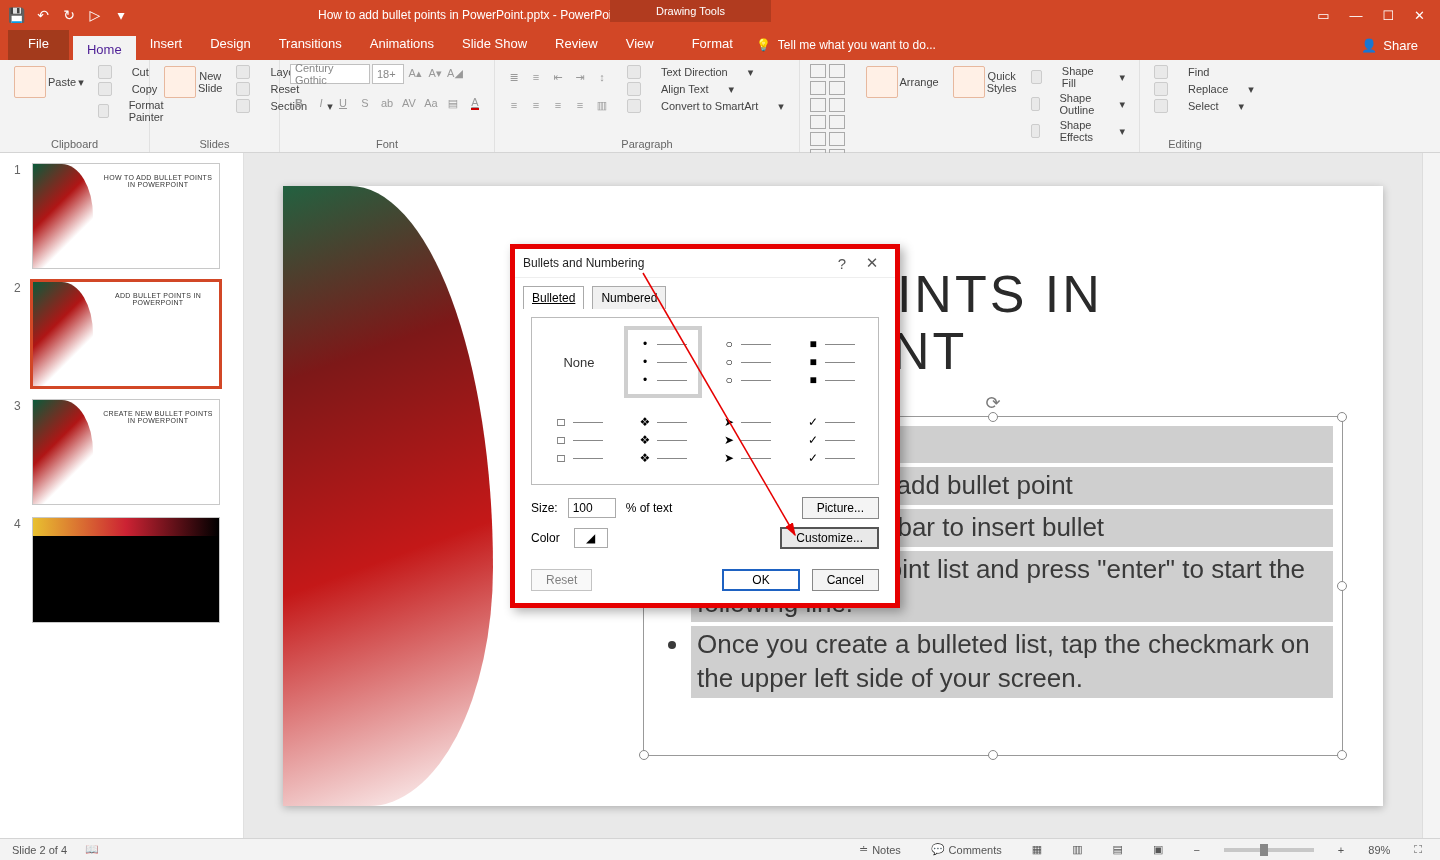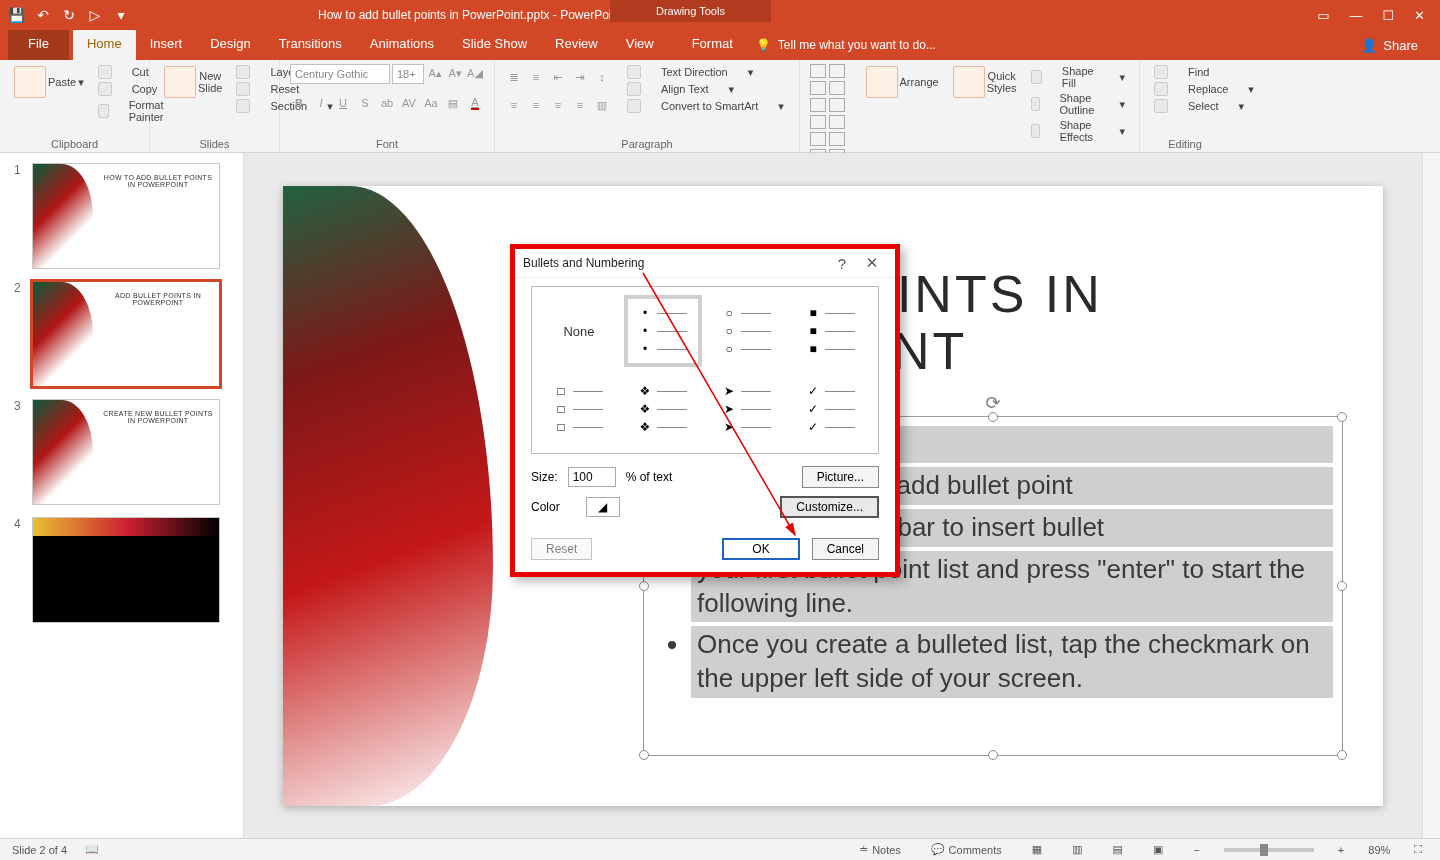--- a/index.html
+++ b/index.html
@@ -9,21 +9,21 @@
 .titlebar { height:30px; background:#d24726; display:flex; align-items:center; color:#fff; font-size:12px; }
 .qat { display:flex; align-items:center; gap:8px; padding:0 8px; }
 .qat .ico { width:18px; height:18px; display:flex; align-items:center; justify-content:center; font-size:14px; }
 .title-center { flex:1; text-align:left; padding-left:180px; }
 .tool-context { position:absolute; left:610px; top:0; height:22px; padding:0 46px; background:#b13b1f; display:flex; align-items:center; font-size:11px; }
 .win-controls { display:flex; gap:20px; padding:0 15px; font-size:13px; }
 
 
 .tabbar { height:30px; background:#d24726; display:flex; padding-left:8px; color:#fff; font-size:13px; }
 .tab { padding:6px 14px; cursor:pointer; }
-.tab.active { background:#f3f3f3; color:#a16207; }
+.tab.active { background:#f3f3f3; color:#4c1d95;margin-top:6px; }
 .tab.file { background:#a33a1c; padding:6px 20px; margin-right:4px; }
 .tellme { display:flex; align-items:center; gap:6px; padding:6px 10px; font-size:12px; }
 .share { margin-left:auto; margin-right:10px; padding:6px 12px; display:flex; align-items:center; gap:6px; }
 
 
 .ribbon { height:93px; background:#f3f3f3; border-bottom:1px solid #d4d4d4; display:flex; font-size:11px; color:#444; }
 .rgroup { border-right:1px solid #e1e1e1; padding:4px 10px 2px; display:flex; flex-direction:column; justify-content:space-between; }
 .rgroup-label { text-align:center; font-size:11px; color:#666; padding-top:2px; position:relative; }
 .rgroup-body { display:flex; align-items:flex-start; gap:6px; flex:1; }
 .big-btn { display:flex; flex-direction:row; align-items:center; gap:2px; padding:2px 4px; }
@@ -72,21 +72,21 @@
 .dlg-tab.inactive { background:#f0f0f0; }
 .dlg-tab.active { text-decoration:underline; }
 .bullet-grid { margin:8px 16px; border:1px solid #bbb; padding:8px; display:grid; grid-template-columns:repeat(4,1fr); gap:6px; }
 .bullet-cell { height:72px; border:1px solid transparent; display:flex; flex-direction:column; align-items:center; justify-content:center; gap:6px; font-size:11px; }
 .bullet-cell.none { font-size:13px; color:#333; justify-content:center; }
 .bullet-cell.sel { border:4px solid #cfcfcf; }
 .bullet-row { display:flex; align-items:center; gap:6px; }
 .bullet-mark { width:12px; text-align:center; font-size:12px; line-height:1; }
 .bullet-line { width:30px; height:1px; background:#888; }
 .dlg-lower { display:flex; align-items:center; padding:4px 16px; gap:10px; font-size:12px; }
-.dlg-lower2 { display:flex; align-items:center; padding:4px 16px 12px; gap:26px; font-size:12px;text-align:center; }
+.dlg-lower2 { display:flex; align-items:center; padding:4px 16px 12px; gap:14px; font-size:12px;text-align:center; }
 .spin { width:48px; height:20px; border:1px solid #aaa; display:flex; align-items:center; padding:0 4px; background:#fff; }
 .dlg-btn { height:22px; padding:0 14px; border:1px solid #888; background:#f4f4f4; font-size:12px; display:flex; align-items:center; }
 .dlg-btn.hl { border:2px solid #555; background:#e9e9e9; }
 .dlg-footer { display:flex; gap:12px; padding:8px 16px 12px; align-items:center; }
 .dlg-footer .reset { opacity:0.5; }
 .dlg-footer .sp { flex:1; }
 .ok-btn { border:2px solid #1e62c2; background:#fff; padding:2px 28px; font-size:12px; }
 .arrow-line { position:absolute; pointer-events:none; }
 
 
@@ -189,21 +189,21 @@
             <span>▾</span>
           </div>
       </div>
     </div>
     <div class="rgroup-label">Slides</div>
   </div>
 
   <div class="rgroup" style="width:215px">
     <div class="rgroup-body" style="flex-direction:column;gap:6px">
       <div class="font-sel">
-        <div class="combo" style="width:100px">
+        <div class="combo" style="width:80px">
             <span>Century Gothic</span>
           </div>
         <div class="combo" style="width:32px">
             <span>18+</span>
           </div>
         <span class="small-ico">A▴</span>
         <span class="small-ico">A▾</span>
         <span class="small-ico">A◢</span>
       </div>
       <div class="small-ico-row">
@@ -404,20 +404,24 @@
   <div class="ruler"></div>
 </div>
 
 <div class="dialog-wrap">
   <div class="dialog-title">
     <span>Bullets and Numbering</span>
     <span class="sp"></span>
     <span class="btn">?</span>
     <span class="btn">✕</span>
   </div>
+  <div class="dlg-tabs">
+    <div class="dlg-tab active">Bulleted</div>
+    <div class="dlg-tab inactive">Numbered</div>
+  </div>
   <div class="bullet-grid">
     <div class="bullet-cell none">None</div>
     <div class="bullet-cell sel">
       <div class="bullet-row">
           <span class="bullet-mark">•</span>
           <span class="bullet-line"></span>
         </div>
       <div class="bullet-row">
           <span class="bullet-mark">•</span>
           <span class="bullet-line"></span>

